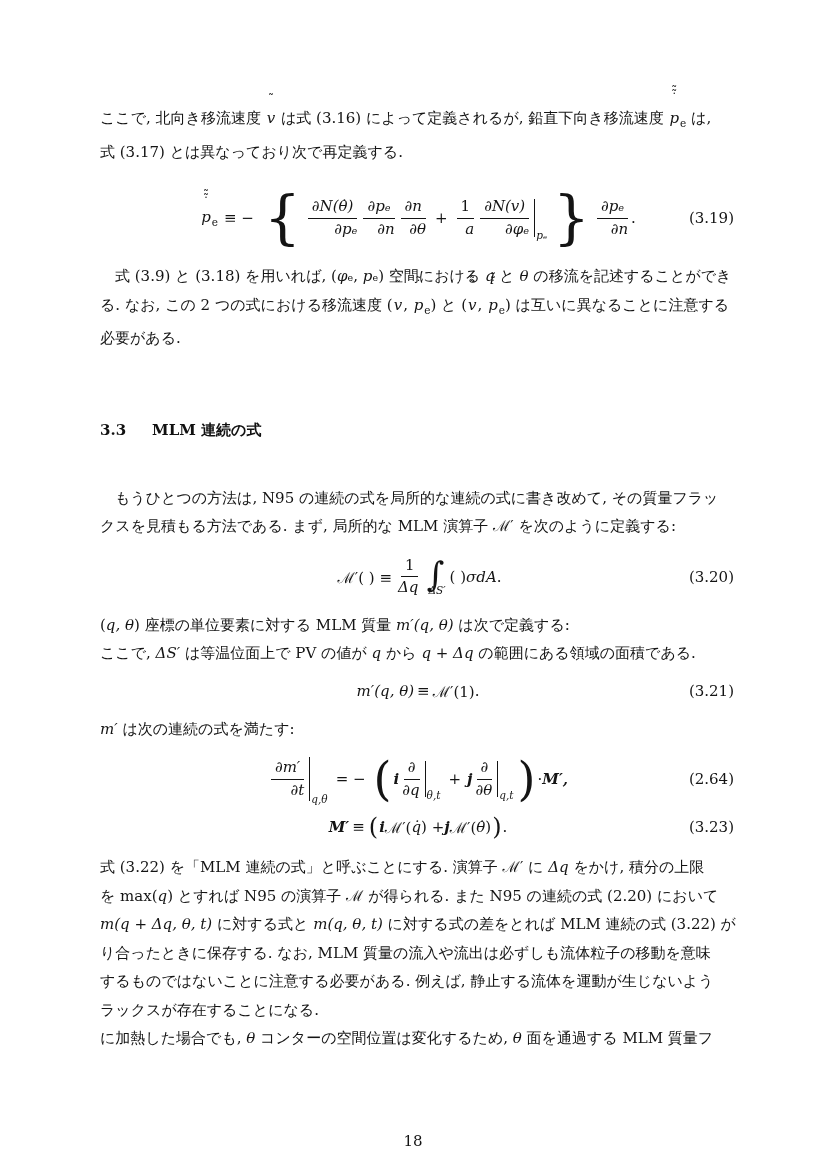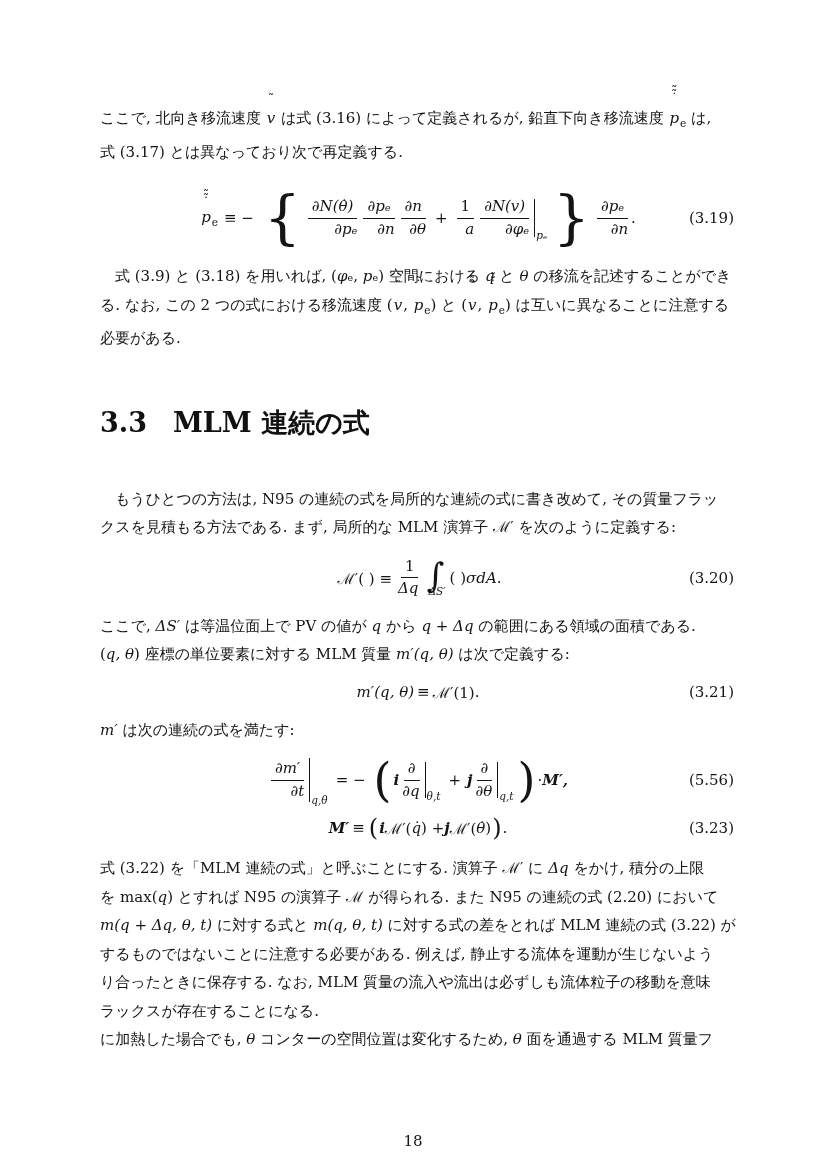--- a/index.html
+++ b/index.html
@@ -7,21 +7,21 @@
         font-family:"DejaVu Serif","Liberation Serif",serif;font-size:15px;color:#141414;overflow:hidden;}
   .content{position:absolute;left:100px;top:0;width:636px;}
   .para{margin:0;}
   .tline{line-height:28.5px;white-space:nowrap;}
   .rm{font-style:normal;}
   .m{font-style:italic;}
   .bi{font-style:italic;font-weight:bold;}
   .sp{margin:0 6px;}
   .sp2{margin:0 3px;}
   
-  .section{margin:52px 0 44px 0;font-size:27px;font-weight:bold;color:#111;}
+  .section{margin:68px 0 44px 0;font-size:15px;font-weight:bold;color:#111;}
   .section .secno{margin-right:26px;}
   
   .eqrow{position:relative;display:flex;align-items:center;justify-content:center;width:100%;}
   .eqbody{display:inline-flex;align-items:center;}
   .eqno{position:absolute;right:2px;top:50%;transform:translateY(-50%);font-size:15px;}
   .eq319{min-height:76px;margin:14px 0 6px 0;}
   .eq320{min-height:64px;margin:4px 0 2px 0;}
   .eq321{min-height:28px;margin:9px 0 10px 0;}
   .eq322{min-height:62px;margin:5px 0 0 0;}
   .eq323{min-height:34px;margin:0 0 9px 0;}
@@ -122,22 +122,22 @@
             <span class="isub m">ΔS′</span>
           </span>
         <span class="rm">(  ) </span>
         <span class="m">σdA</span>
         <span class="rm">.</span>
       </span>
       <span class="eqno">(3.20)</span>
     </div>
 
     <div class="para">
+        <div class="tline"><span class="rm">(</span><span class="m">q, θ</span><span class="rm">) 座標の単位要素に対する MLM 質量 </span><span class="m">m′(q, θ)</span><span class="rm"> は次で定義する:</span></div>
         <div class="tline"><span class="rm">ここで, </span><span class="m">ΔS′</span><span class="rm"> は等温位面上で PV の値が </span><span class="m">q</span><span class="rm"> から </span><span class="m">q + Δq</span><span class="rm"> の範囲にある領域の面積である.</span></div>
-        <div class="tline"><span class="rm">(</span><span class="m">q, θ</span><span class="rm">) 座標の単位要素に対する MLM 質量 </span><span class="m">m′(q, θ)</span><span class="rm"> は次で定義する:</span></div>
       </div>
 
     <div class="eqrow eq321">
       <span class="eqbody">
         <span class="m">m′(q, θ)</span>
         <span class="rm sp2"> ≡ </span>
         <span class="rm">ℳ′(1)</span>
         <span class="rm">.</span>
       </span>
       <span class="eqno">(3.21)</span>
@@ -175,21 +175,21 @@
             <span class="fd m">∂θ</span>
           </span>
         <span class="vwrap">
             <span class="vbar h36"></span>
             <span class="vsub">q,t</span>
           </span>
         <span class="bigd b46">)</span>
         <span class="rm"> · </span>
         <span class="bi">M′,</span>
       </span>
-      <span class="eqno">(5.56)</span>
+      <span class="eqno">(2.64)</span>
     </div>
 
     <div class="eqrow eq323">
       <span class="eqbody">
         <span class="bi">M′</span>
         <span class="rm sp2"> ≡ </span>
         <span class="bigd b24">(</span>
         <span class="bi">i</span>
         <span class="rm">ℳ′(</span>
         <span class="m">q̇</span>
@@ -201,22 +201,22 @@
         <span class="bigd b24">)</span>
         <span class="rm">.</span>
       </span>
       <span class="eqno">(3.23)</span>
     </div>
 
     <div class="para">
         <div class="tline"><span class="rm">式 (3.22) を「MLM 連続の式」と呼ぶことにする. 演算子 ℳ′ に </span><span class="m">Δq</span><span class="rm"> をかけ, 積分の上限</span></div>
         <div class="tline"><span class="rm">を max(</span><span class="m">q</span><span class="rm">) とすれば N95 の演算子 ℳ が得られる. また N95 の連続の式 (2.20) において</span></div>
         <div class="tline"><span class="m">m(q + Δq, θ, t)</span><span class="rm"> に対する式と </span><span class="m">m(q, θ, t)</span><span class="rm"> に対する式の差をとれば MLM 連続の式 (3.22) が</span></div>
+        <div class="tline"><span class="rm">り合ったときに保存する. なお, MLM 質量の流入や流出は必ずしも流体粒子の移動を意味</span></div>
         <div class="tline"><span class="rm">するものではないことに注意する必要がある. 例えば, 静止する流体を運動が生じないよう</span></div>
-        <div class="tline"><span class="rm">り合ったときに保存する. なお, MLM 質量の流入や流出は必ずしも流体粒子の移動を意味</span></div>
         <div class="tline"><span class="rm">ラックスが存在することになる.</span></div>
         <div class="tline"><span class="rm">に加熱した場合でも, </span><span class="m">θ</span><span class="rm"> コンターの空間位置は変化するため, </span><span class="m">θ</span><span class="rm"> 面を通過する MLM 質量フ</span></div>
       </div>
 
   </div>
 
   <div class="pageno">18</div>
 </div>
 
 </body></html>

